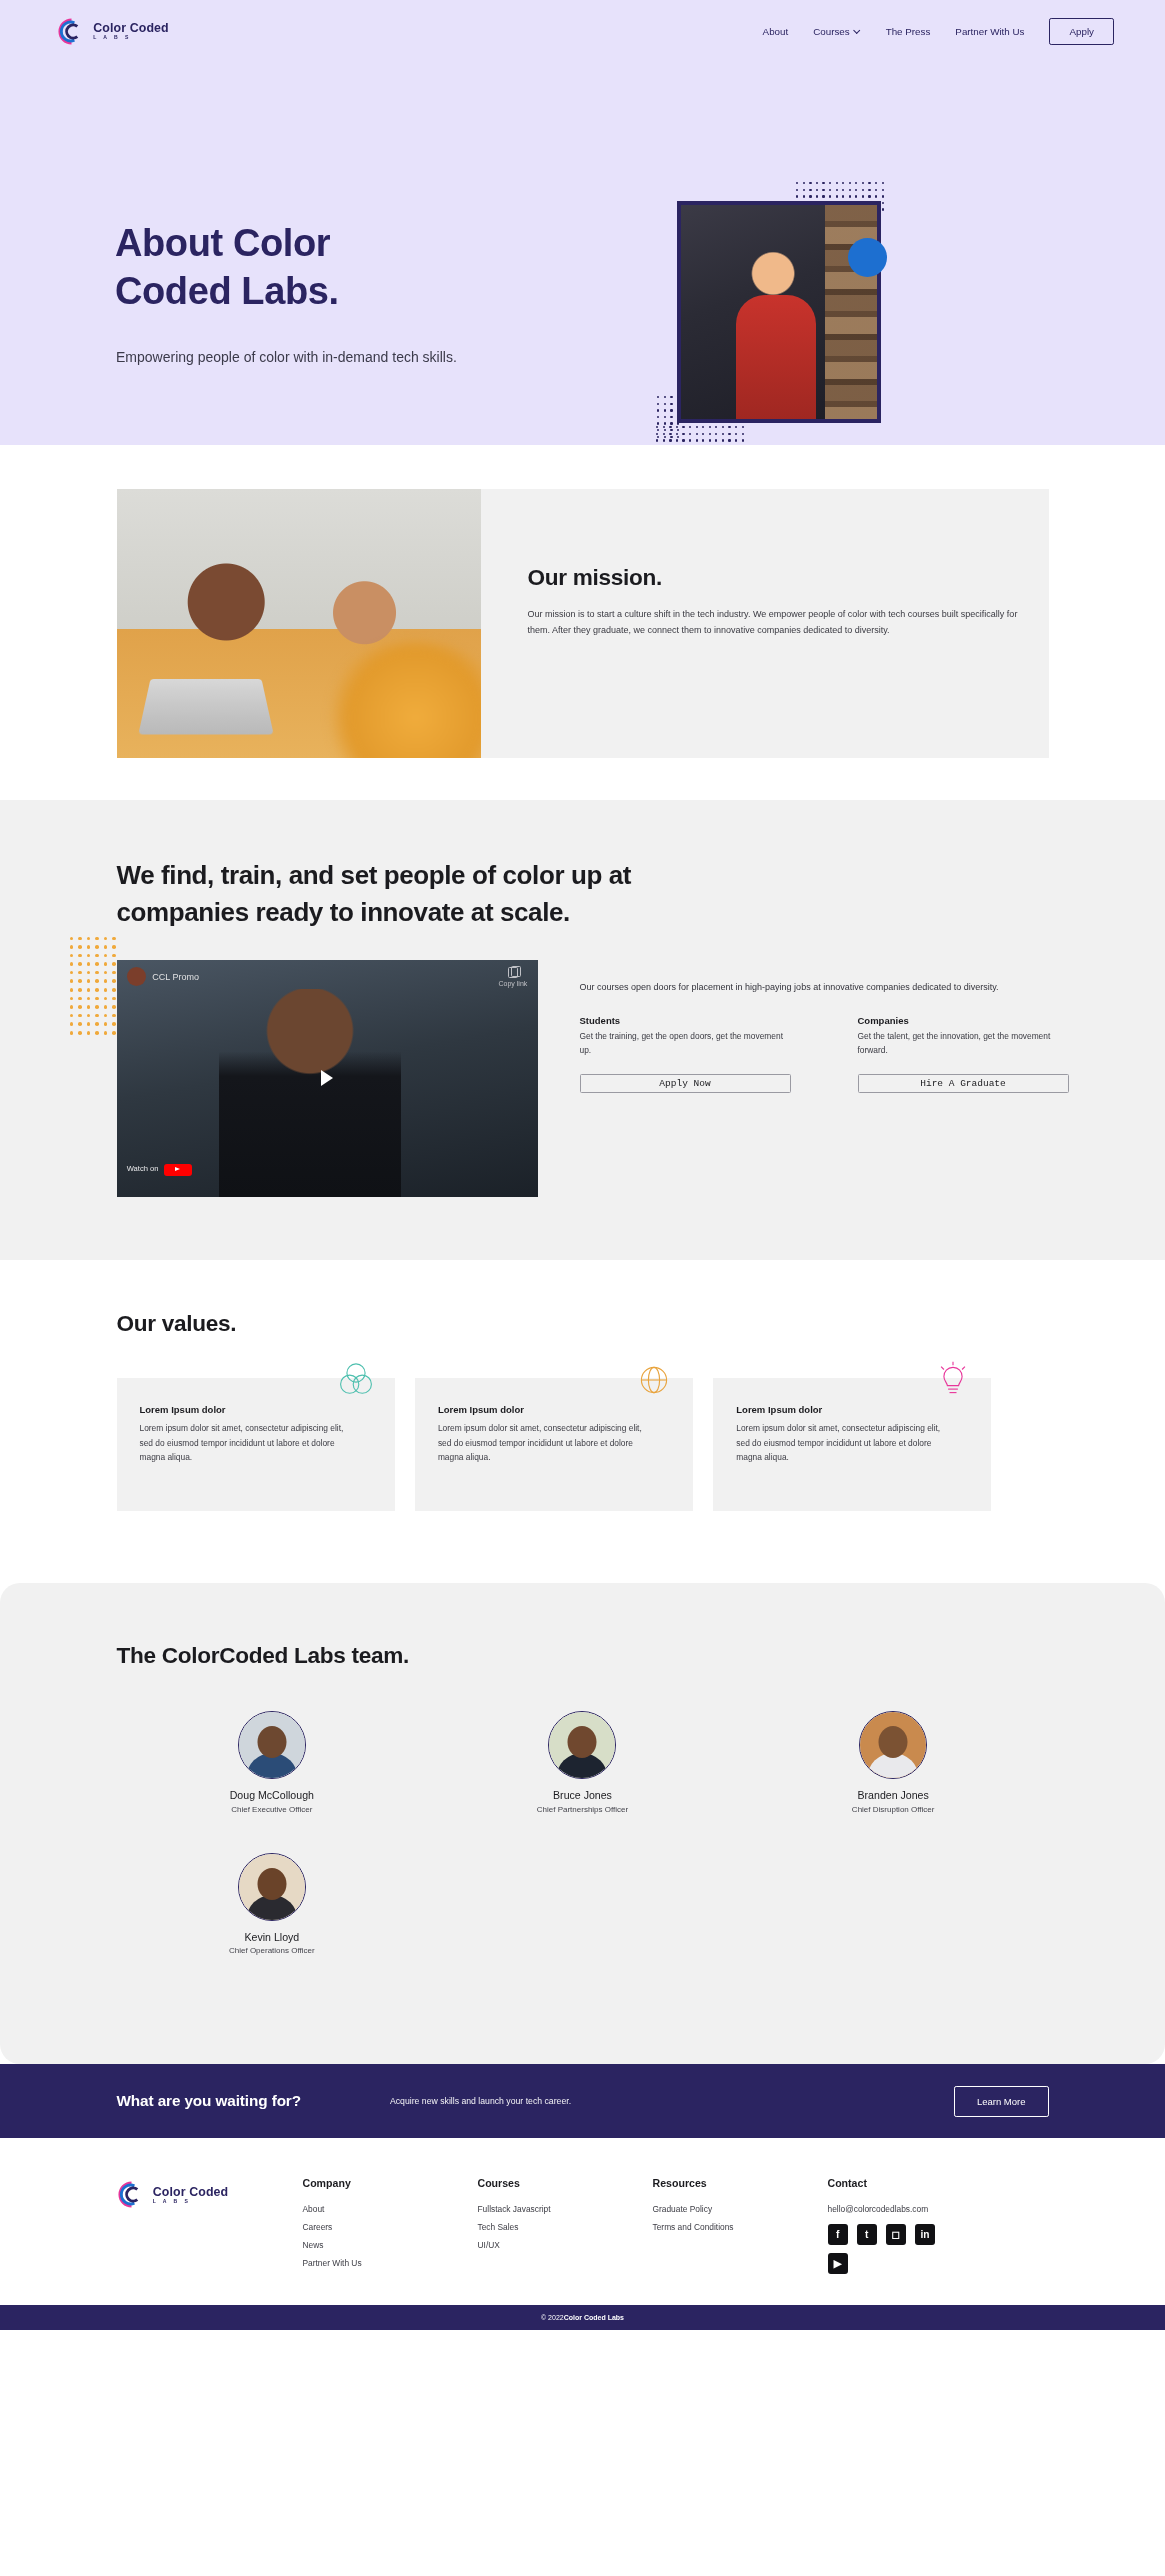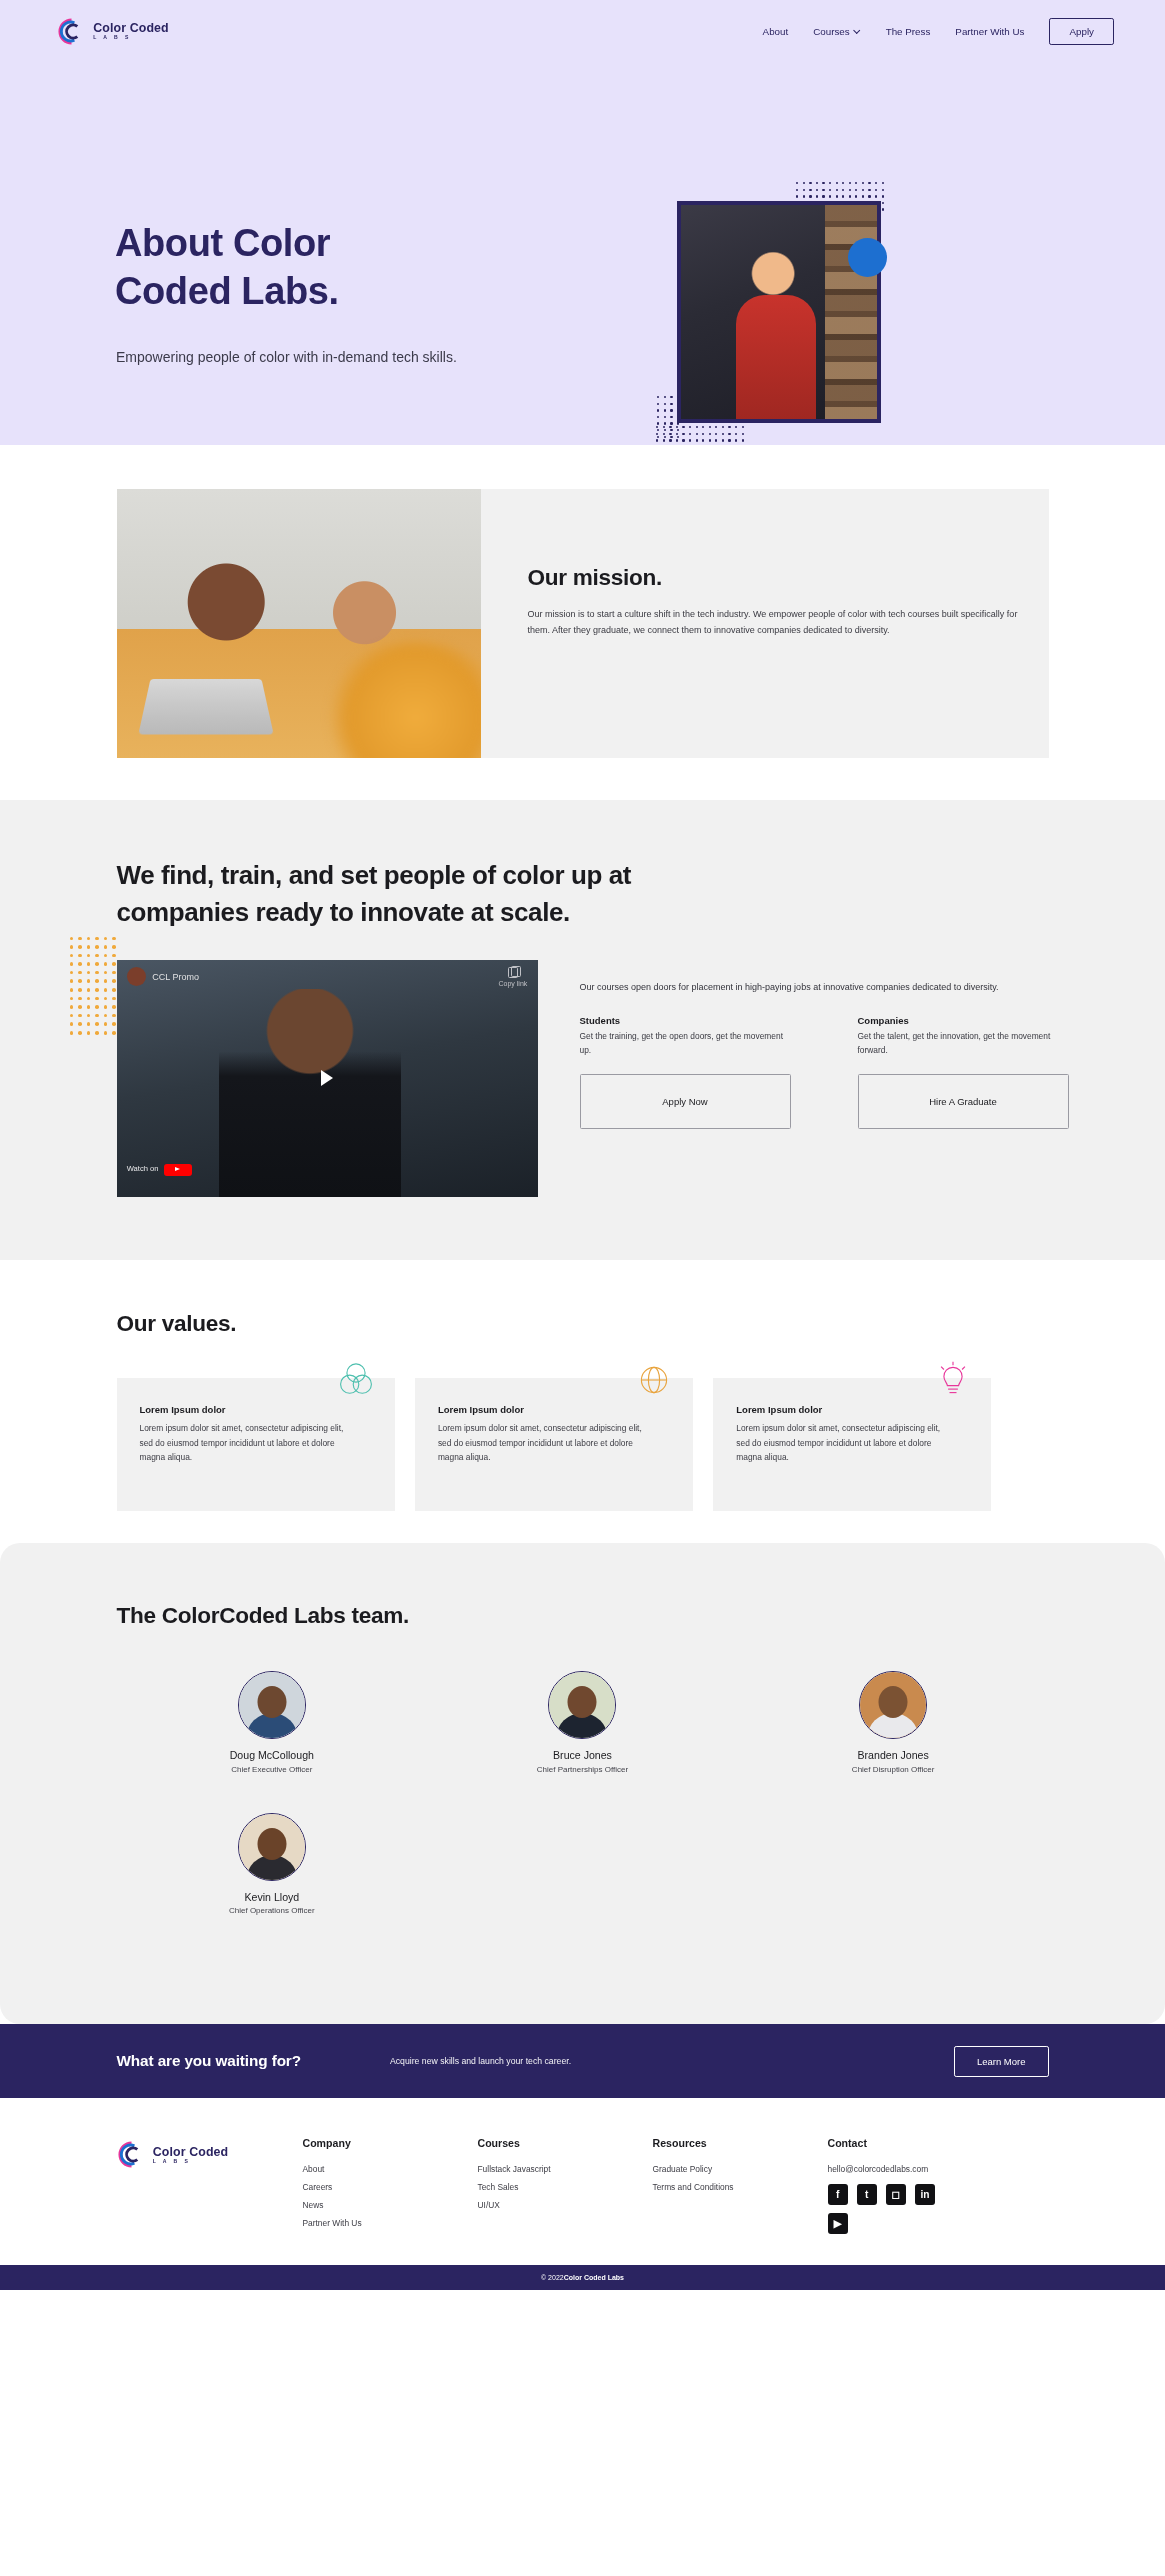--- a/index.html
+++ b/index.html
@@ -212,28 +212,28 @@
     content:""; position:absolute; left:11px; top:2.9px;
     border-left:5.1px solid #fff; border-top:2.9px solid transparent; border-bottom:2.9px solid transparent;
   }
   .find-right { padding-top: 20.4px; flex: 1; }
   .find-lead { font-size: 9px; line-height: 1.7; color: #33333b; max-width: 466px; margin-bottom: 19px; }
   .cols { display: flex; gap: 67px; }
   .col { width: 211px; }
   .col h4 { font-size: 9.5px; font-weight: 700; margin-bottom: 4.4px; }
   .col p { font-size: 8.4px; line-height: 1.65; color: #3a3a42; margin-bottom: 16px; }
   .ghost-btn {
-    display: block; width: 211px; padding: 21px 0;
+    display: block; width: 211px; padding: 3px 0;
     border: 0.7px solid #9a9aa2; background: transparent;
-    font-size: 9.5px; font-family: Liberation Sans, sans-serif; color: #1b1b1f;
+    font-size: 9.5px; font-family: Liberation Mono, monospace; color: #1b1b1f;
     cursor: pointer; text-align: center; border-radius: 1.5px;
   }
 
   
-  .values-section { background: #ffffff; padding: 51px 0 32px 0; }
+  .values-section { background: #ffffff; padding: 51px 0 72px 0; }
   .values-title { font-size: 22.6px; font-weight: 700; letter-spacing: -0.3px; margin-bottom: 41px; }
   .values-row { display: flex; gap: 20.4px; }
   .value-card {
     width: 278px; background: #f1f1f1;
     padding: 26px 20.4px 25px 23px; position: relative; min-height: 133px;
   }
   .value-card h5 { font-size: 9.5px; font-weight: 600; margin-bottom: 6.6px; }
   .value-card p { font-size: 8.4px; line-height: 1.68; color: #3c3c44; max-width: 218px; }
   .value-icon { position: absolute; right: 17.5px; top: -19px; width: 42px; height: 42px; }
 

